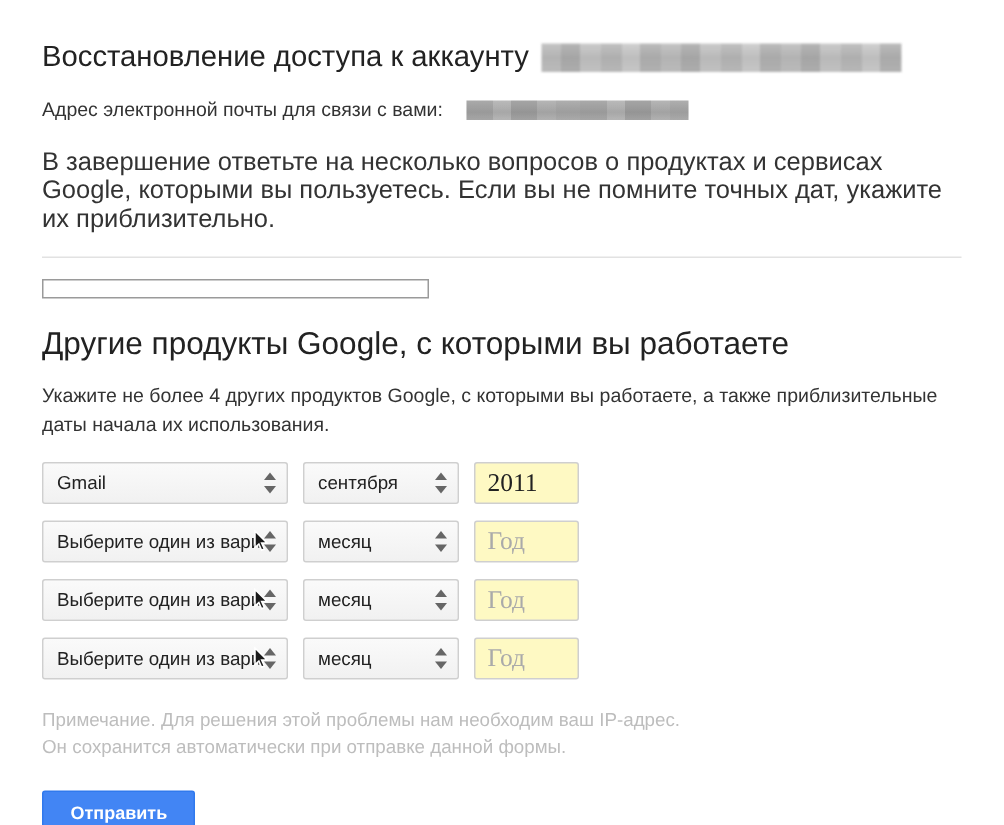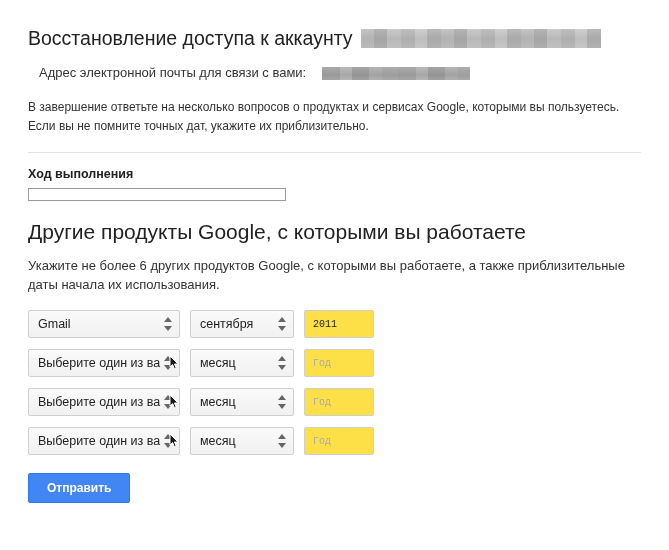--- a/index.html
+++ b/index.html
@@ -61,21 +61,20 @@
 
   
   .contact-row {
     display: flex;
     align-items: center;
     gap: 14px;
     font-size: 13px;
     line-height: 18px;
     color: #333;
     margin-bottom: 16px;
-    margin-left: 11px;
   }
   .redact-email {
     display: inline-block;
     height: 13px;
     width: 148px;
     margin-left: 2px;
     background:
       repeating-linear-gradient(90deg,
         #bfbfbf 0px, #bfbfbf 18px,
         #d2d2d2 18px, #d2d2d2 30px,
@@ -83,21 +82,21 @@
         #cccccc 47px, #cccccc 60px,
         #c4c4c4 60px, #c4c4c4 76px),
       linear-gradient(180deg, #dedede 0%, #c6c6c6 60%, #d8d8d8 100%);
     background-blend-mode: multiply;
     filter: blur(0.5px);
     opacity: .95;
   }
 
   
   .intro {
-    font-size: 12px;
+    font-size: 17px;
     line-height: 19px;
     color: #333;
     margin: 0 0 16px 0;
     max-width: 650px;
   }
 
   hr.rule {
     border: 0;
     border-top: 1px solid #e2e2e2;
     margin: 0 0 14px 0;
@@ -156,21 +155,21 @@
     border-radius: 2px;
     background: linear-gradient(180deg, #fafafa 0%, #f1f1f1 100%);
     display: flex;
     align-items: center;
     padding: 0 18px 0 9px;
     font-size: 12.5px;
     color: #222;
     overflow: hidden;
     white-space: nowrap;
   }
-  .sel-product { width: 152px; }
+  .sel-product { width: 164px; }
   .sel-month   { width: 104px; }
   .sel-text {
     display: block;
     overflow: hidden;
     white-space: nowrap;
     text-overflow: clip;
   }
   .spin {
     position: absolute;
     right: 6px;
@@ -189,24 +188,24 @@
   }
   .spin .up   { top: 1px;    border-bottom: 5px solid #666; }
   .spin .down { bottom: 1px; border-top: 5px solid #666; }
 
   .year-input {
     box-sizing: border-box;
     width: 70px;
     height: 28px;
     border: 1px solid #cfcfcf;
     border-radius: 2px;
-    background: #fde047;
+    background: #fef9c3;
     padding: 0 8px;
-    font-family: Liberation Mono, monospace;
-    font-size: 10px;
+    font-family: Liberation Serif, serif;
+    font-size: 17px;
     color: #222;
     outline: none;
   }
   .year-input::placeholder { color: #aaaaaa; }
 
   
   .cursor {
     position: absolute;
     width: 11px;
     height: 16px;
@@ -256,28 +255,27 @@
       <span>Адрес электронной почты для связи с вами:</span>
       <span class="redact-email"></span>
     </div>
 
     
     <p class="intro">В завершение ответьте на несколько вопросов о продуктах и сервисах Google, которыми вы пользуетесь. Если вы не помните точных дат, укажите их приблизительно.</p>
 
     <hr class="rule">
 
     
-    <div class="progress-label">Ход выполнения</div>
     <div class="progress-bar">
       <div class="progress-fill" id="progress-fill" style="width: 0%;"></div>
     </div>
 
     
     <h2 class="section-heading">Другие продукты Google, с которыми вы работаете</h2>
-    <p class="section-desc">Укажите не более 6 других продуктов Google, с которыми вы работаете, а также приблизительные даты начала их использования.</p>
+    <p class="section-desc">Укажите не более 4 других продуктов Google, с которыми вы работаете, а также приблизительные даты начала их использования.</p>
 
     
     <div class="form-rows" id="form-rows">
         <div class="form-row">
           <div class="sel sel-product">
             <span class="sel-text">Gmail</span>
             <span class="spin">
               <span class="up"></span>
               <span class="down"></span>
             </span>
@@ -353,18 +351,22 @@
             <span class="spin">
               <span class="up"></span>
               <span class="down"></span>
             </span>
           </div>
           <input class="year-input" type="text" placeholder="Год" style="">
         </div>
       </div>
 
     
+    <p class="note">
+      <span>Примечание. Для решения этой проблемы нам необходим ваш IP-адрес.</span><br>
+      <span>Он сохранится автоматически при отправке данной формы.</span>
+    </p>
 
     
     <button class="submit-btn">Отправить</button>
 
   </div>
 </div>
 
 </body></html>

